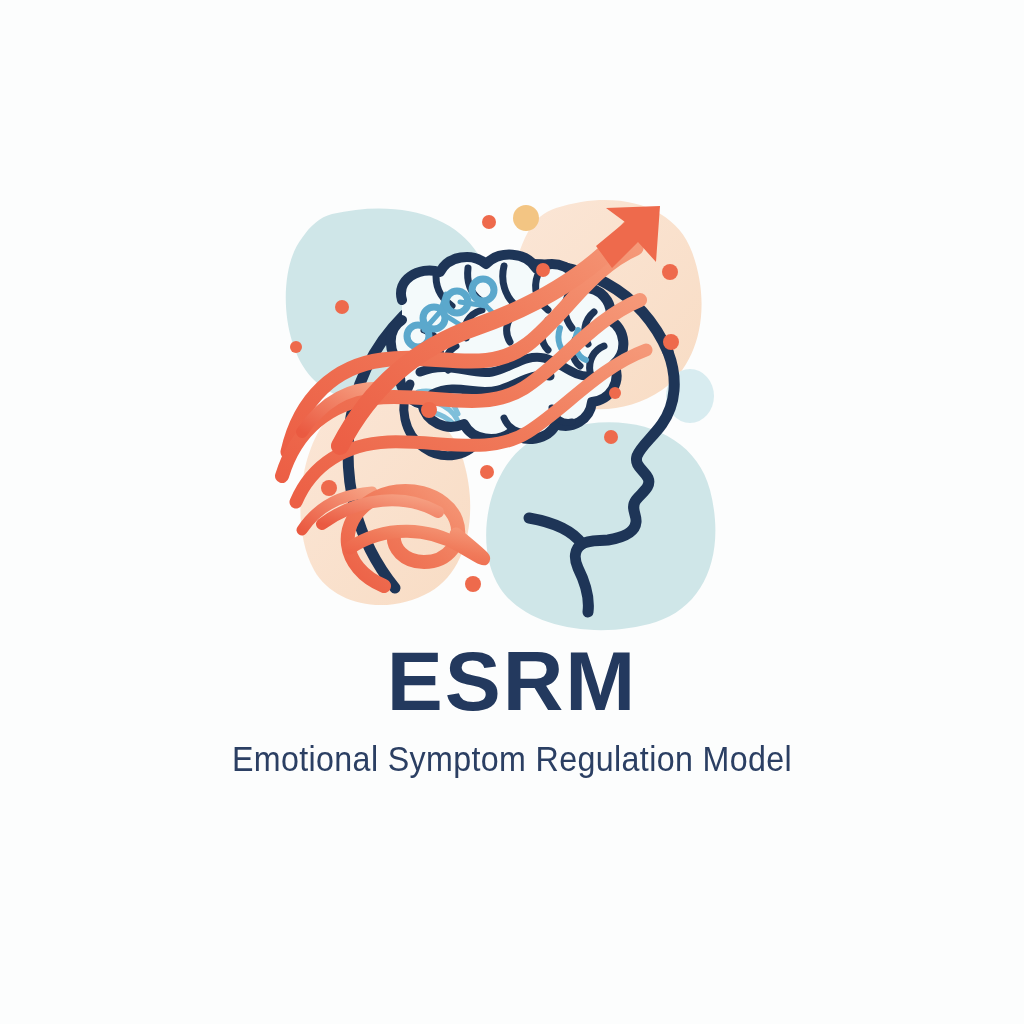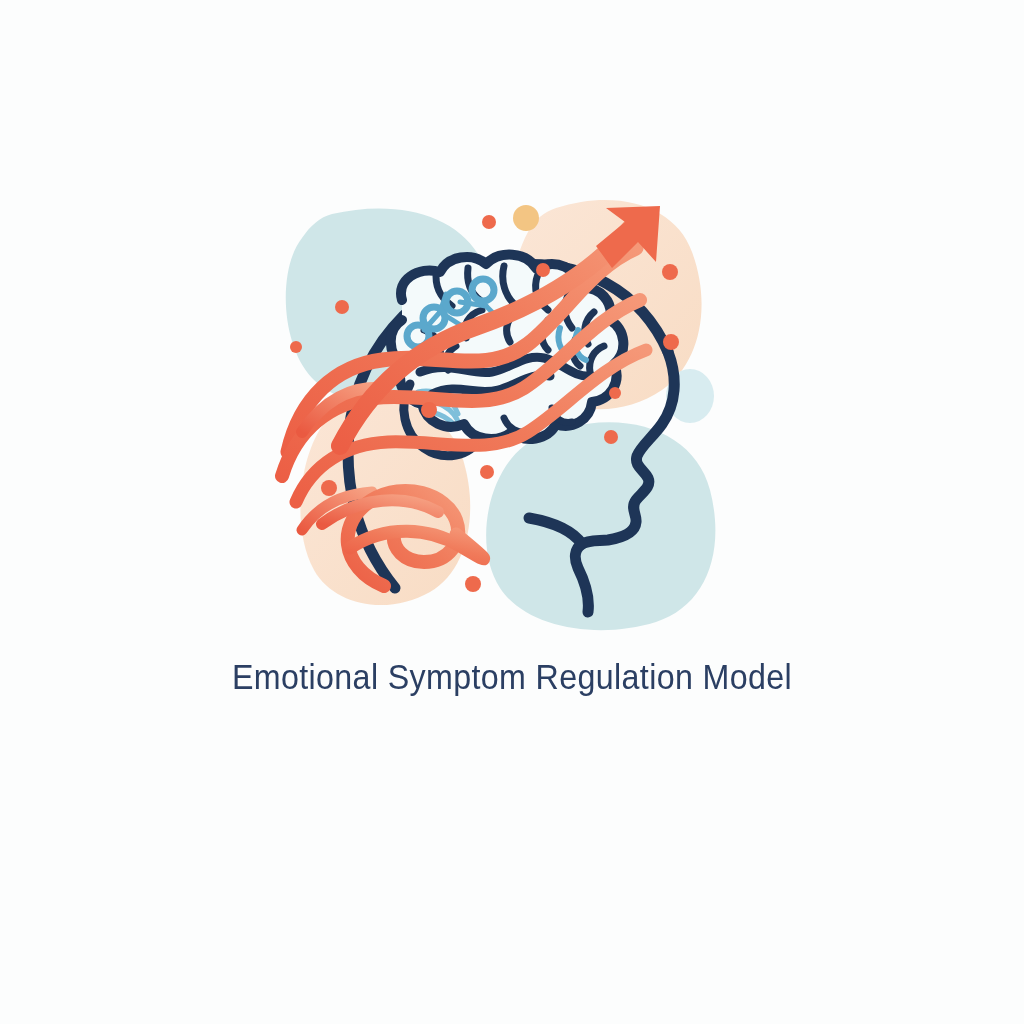--- a/index.html
+++ b/index.html
@@ -246,16 +246,17 @@
         <circle cx="611" cy="437" r="7" fill="#ee6a4c"></circle>
         <circle cx="329" cy="488" r="8" fill="#ee6a4c"></circle>
         <circle cx="487" cy="472" r="7" fill="#ee6a4c"></circle>
         <circle cx="473" cy="584" r="8" fill="#ee6a4c"></circle>
       </g>
 
     </svg>
   </div>
 
   <div id="wordmark">
+    <div id="brand-title">ESRM</div>
     <div id="brand-subtitle">Emotional Symptom Regulation Model</div>
   </div>
 
 </div>
 
 </body></html>

